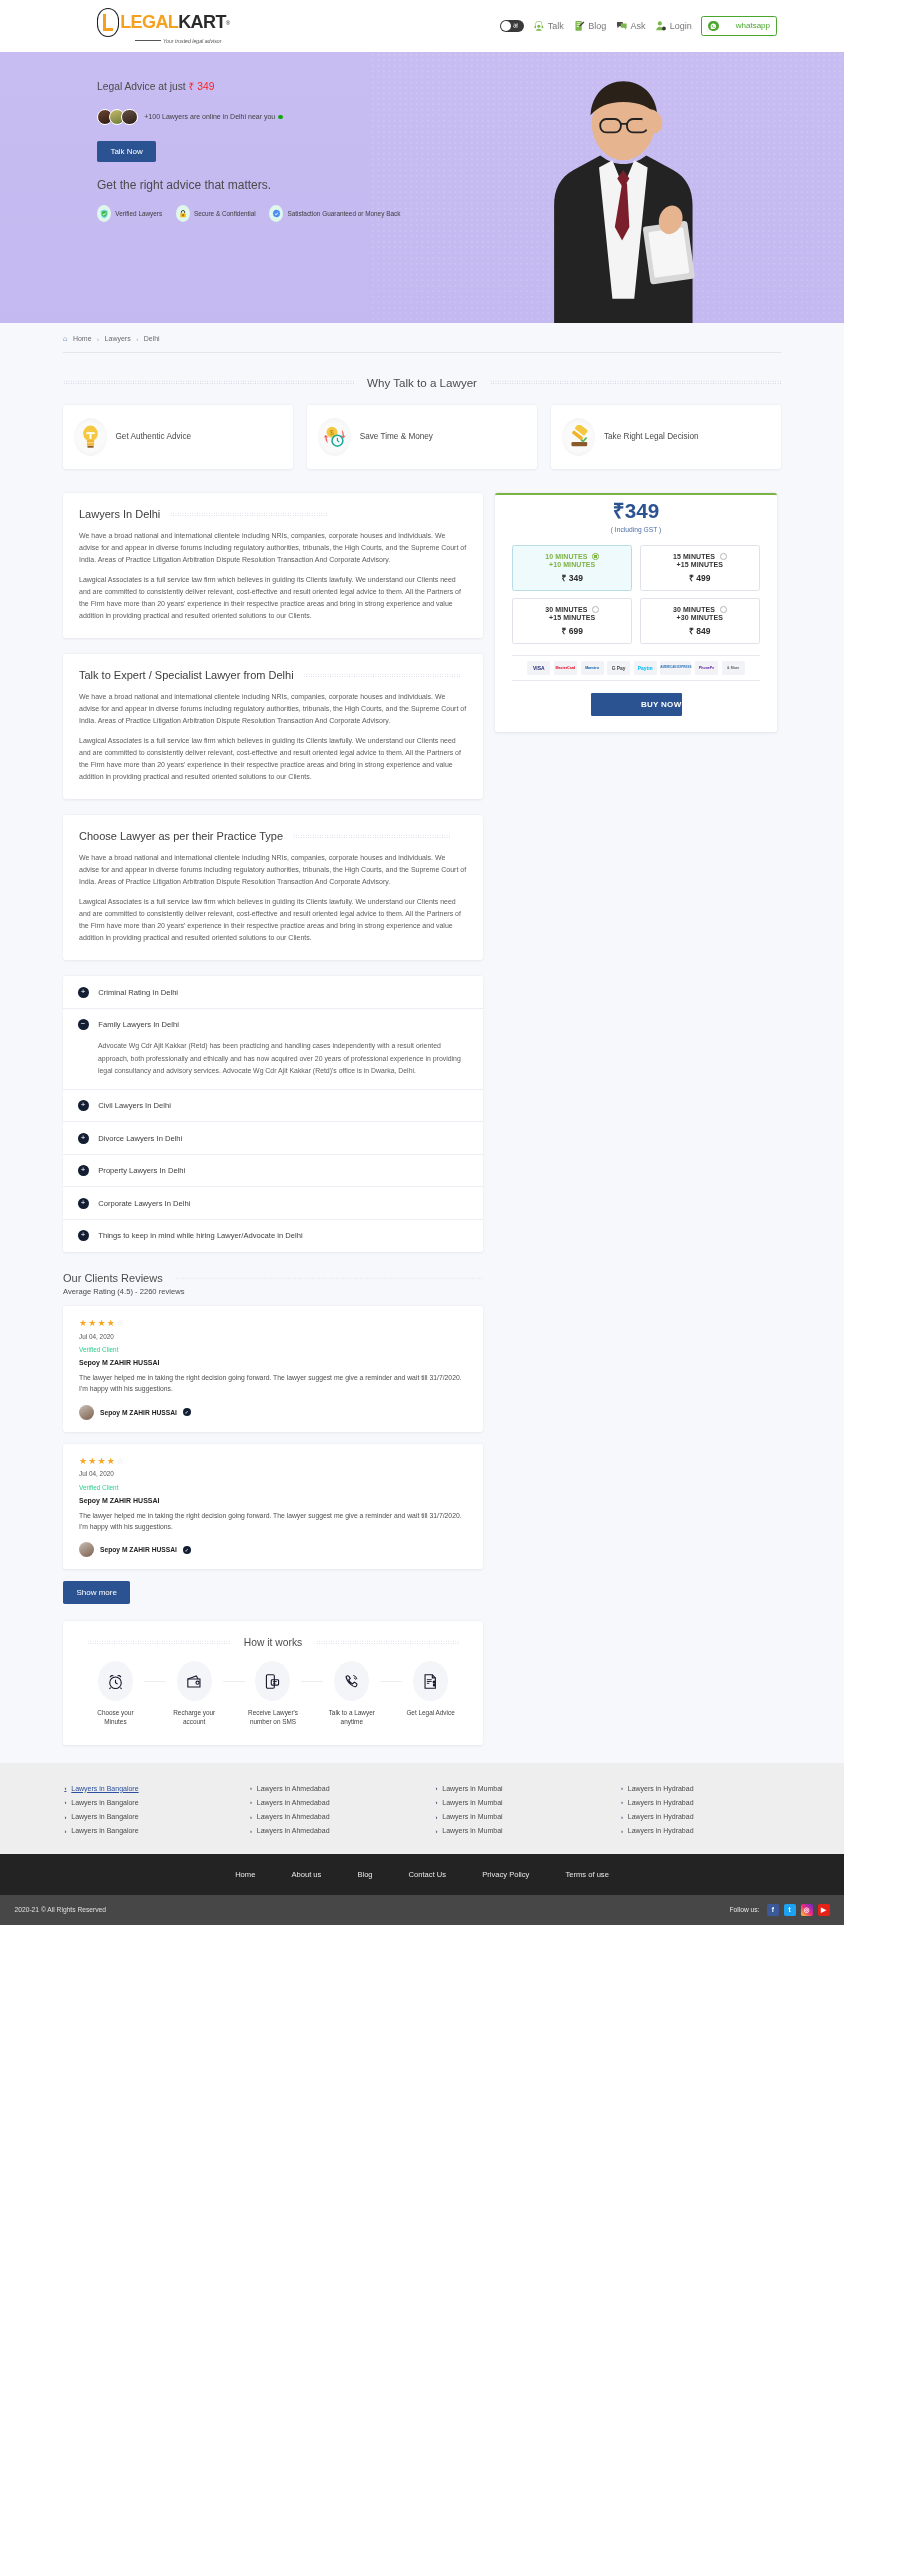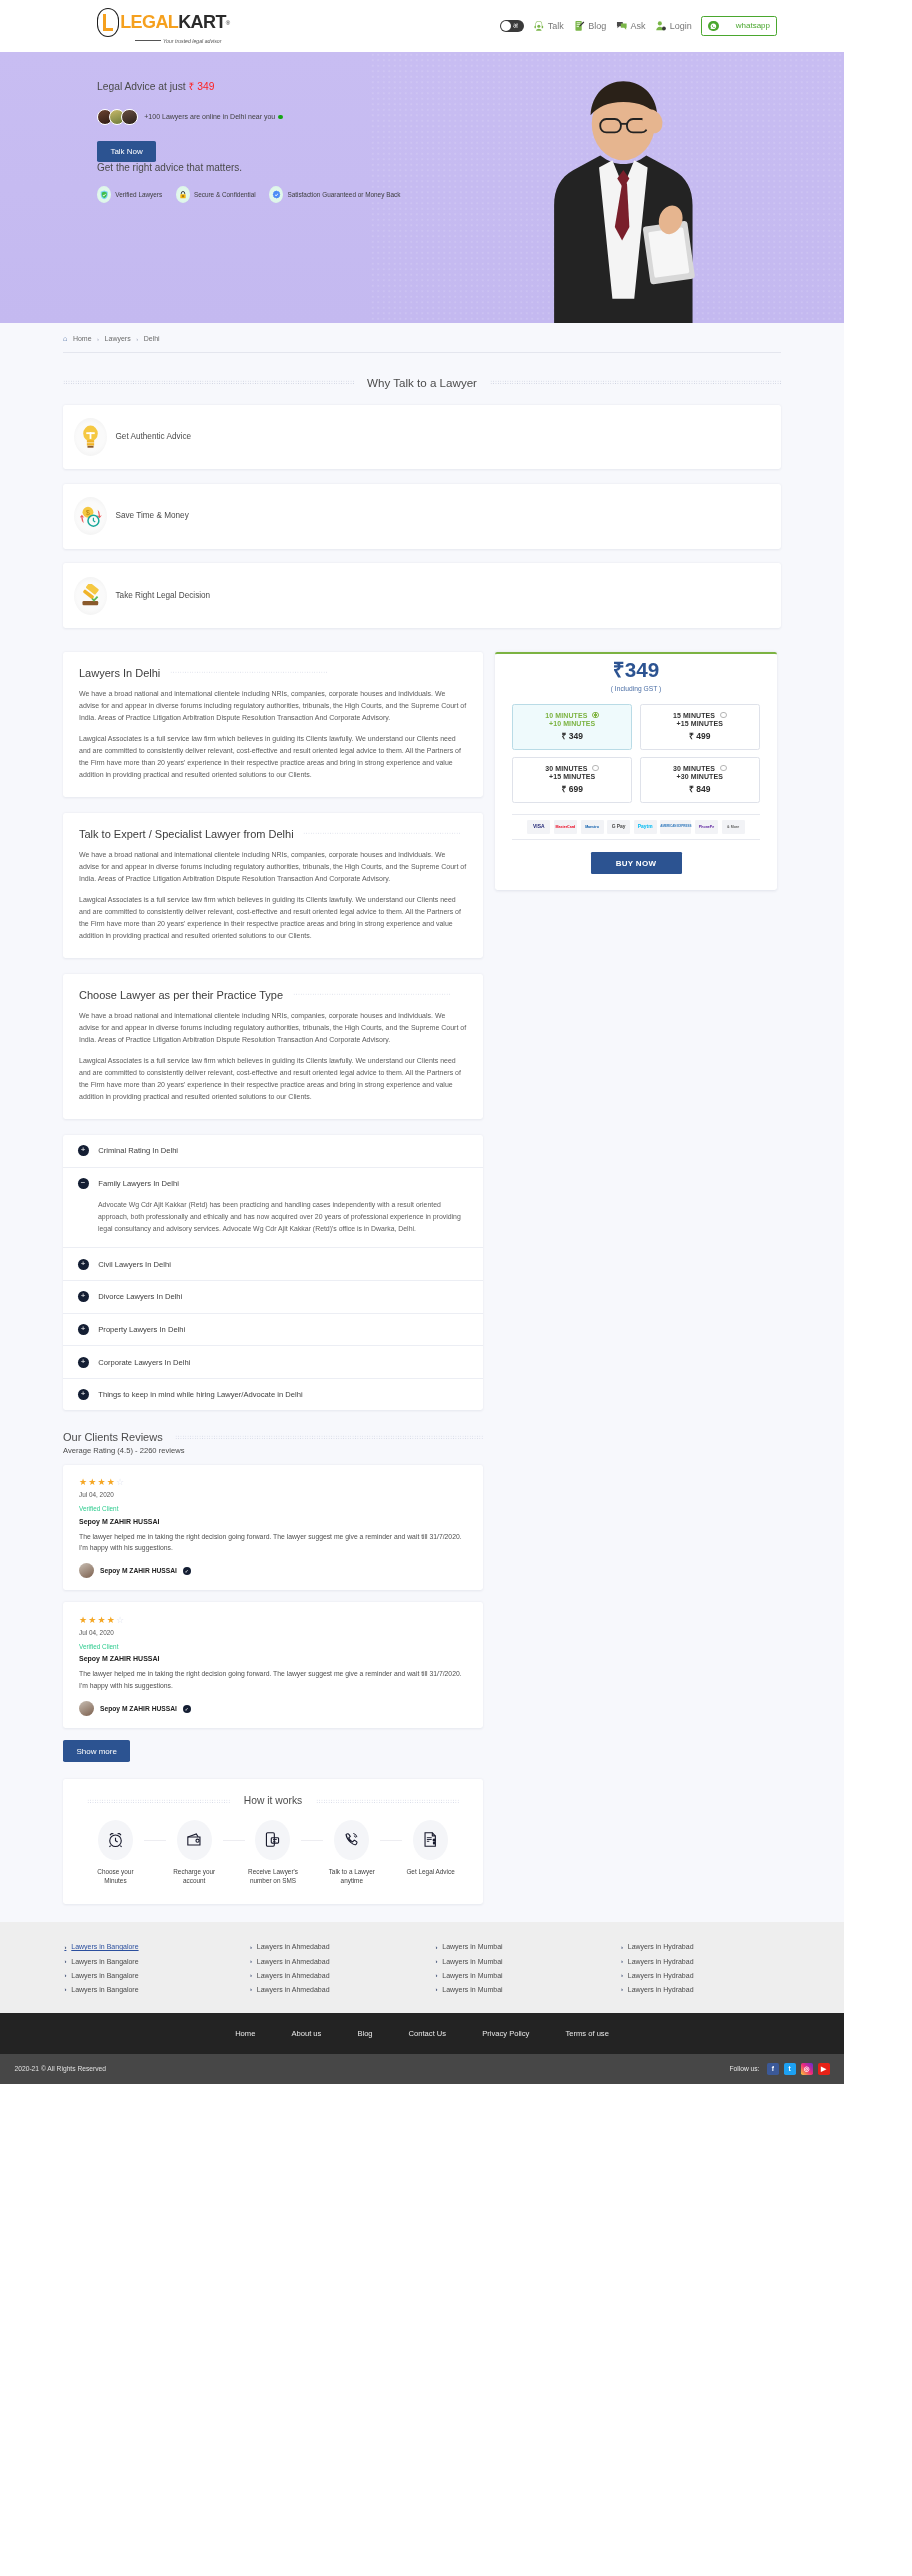--- a/index.html
+++ b/index.html
@@ -81,21 +81,21 @@
   .av1 { background: linear-gradient(160deg,#6b4432,#2e1b13); }
   .av2 { background: linear-gradient(160deg,#c8b96a,#6a7a3a); }
   .av3 { background: linear-gradient(160deg,#6a5044,#2a201a); }
   .online-txt { font-size: 7px; color: #3f3f3f; margin-left: 11px; display:flex; align-items:center; gap:3px;}
   .green-dot { width: 4.3px; height: 4.3px; background: #16a416; border-radius: 50%; display:inline-block;}
   .talk-now {
     margin-top: 16px; background: #2c5391; color: #fff; border: none;
     font-size: 8px; padding: 6px 13.4px; border-radius: 1.8px; cursor: pointer;
     font-family: inherit;
   }
-  .advice-line { font-size: 10px; color: #4a4a4a; }
+  .advice-line { font-size: 12px; color: #4a4a4a; margin-top: 16px; }
   .trust-row { display: flex; align-items: center; gap: 13.4px; margin-top: 13.4px; }
   .trust { display: flex; align-items: center; gap: 4.3px; }
   .trust-ico {
     width: 14px; height: 16.4px; border-radius: 50%;
     display: flex; align-items: center; justify-content: center;
     background: radial-gradient(circle,#e8fbf0 0%, #d9f4e6 100%);
   }
   .trust-lab { font-size: 6.4px; color: #3c3c3c; line-height: 1.25; }
   .hero-photo {
     position: absolute; right: 128px; bottom: 0; width: 189px; height: 255px;
@@ -117,21 +117,21 @@
 
   .sect-title-row {
     display: flex; align-items: center; justify-content: center; gap: 13.4px;
     margin: 23px 0 16px 0;
   }
   .dot-rule { flex: 1; height: 4.3px;
     background-image: radial-gradient(circle, #c9cddd 0.6px, transparent 0.7px);
     background-size: 2.4px 2.4px; }
   .sect-title { font-size: 11.6px; color: #4c4c4c; white-space: nowrap; }
 
-  .why-grid { display: flex; gap: 14.6px; flex-direction: column; }
+  .why-grid { display: flex; gap: 14.6px; }
   .why-card {
     flex: 1; background: #fff; border-radius: 2.4px;
     box-shadow: 0 0.6px 2.4px rgba(30,40,80,.08);
     padding: 13.4px 11px; display: flex; align-items: center; gap: 8.5px;
     min-height: 64px;
   }
   .why-ico {
     width: 33px; height: 38px; border-radius: 50%;
     background: radial-gradient(circle,#fafafa 55%, #ececec 100%);
     display: flex; align-items: center; justify-content: center; flex: 0 0 33px;
@@ -191,21 +191,21 @@
   }
   .pay {
     height: 13.4px; min-width: 23px; background: #f2f3f6; border-radius: 1.2px;
     display: flex; align-items: center; justify-content: center;
     font-size: 4.9px; font-weight: bold; color: #333;
   }
   .buy-now {
     display: block; width: 91px; margin: 12px auto 0 auto;
     background: #2c5391; color: #fff; border: none; padding: 6.7px 0;
     font-size: 8px; font-weight: bold; letter-spacing: 0.3px;
-    border-radius: 1.2px; cursor: pointer; font-family: inherit;
+    border-radius: 1.2px; cursor: pointer; font-family: inherit; text-align: right;
   }
 
   
   .acc {
     background: #fff; border-radius: 2.4px; box-shadow: 0 0.6px 2.4px rgba(30,40,80,.08);
     overflow: hidden;
   }
   .acc-item { border-bottom: 0.6px solid #eceef4; }
   .acc-item:last-child { border-bottom: none; }
   .acc-head {

